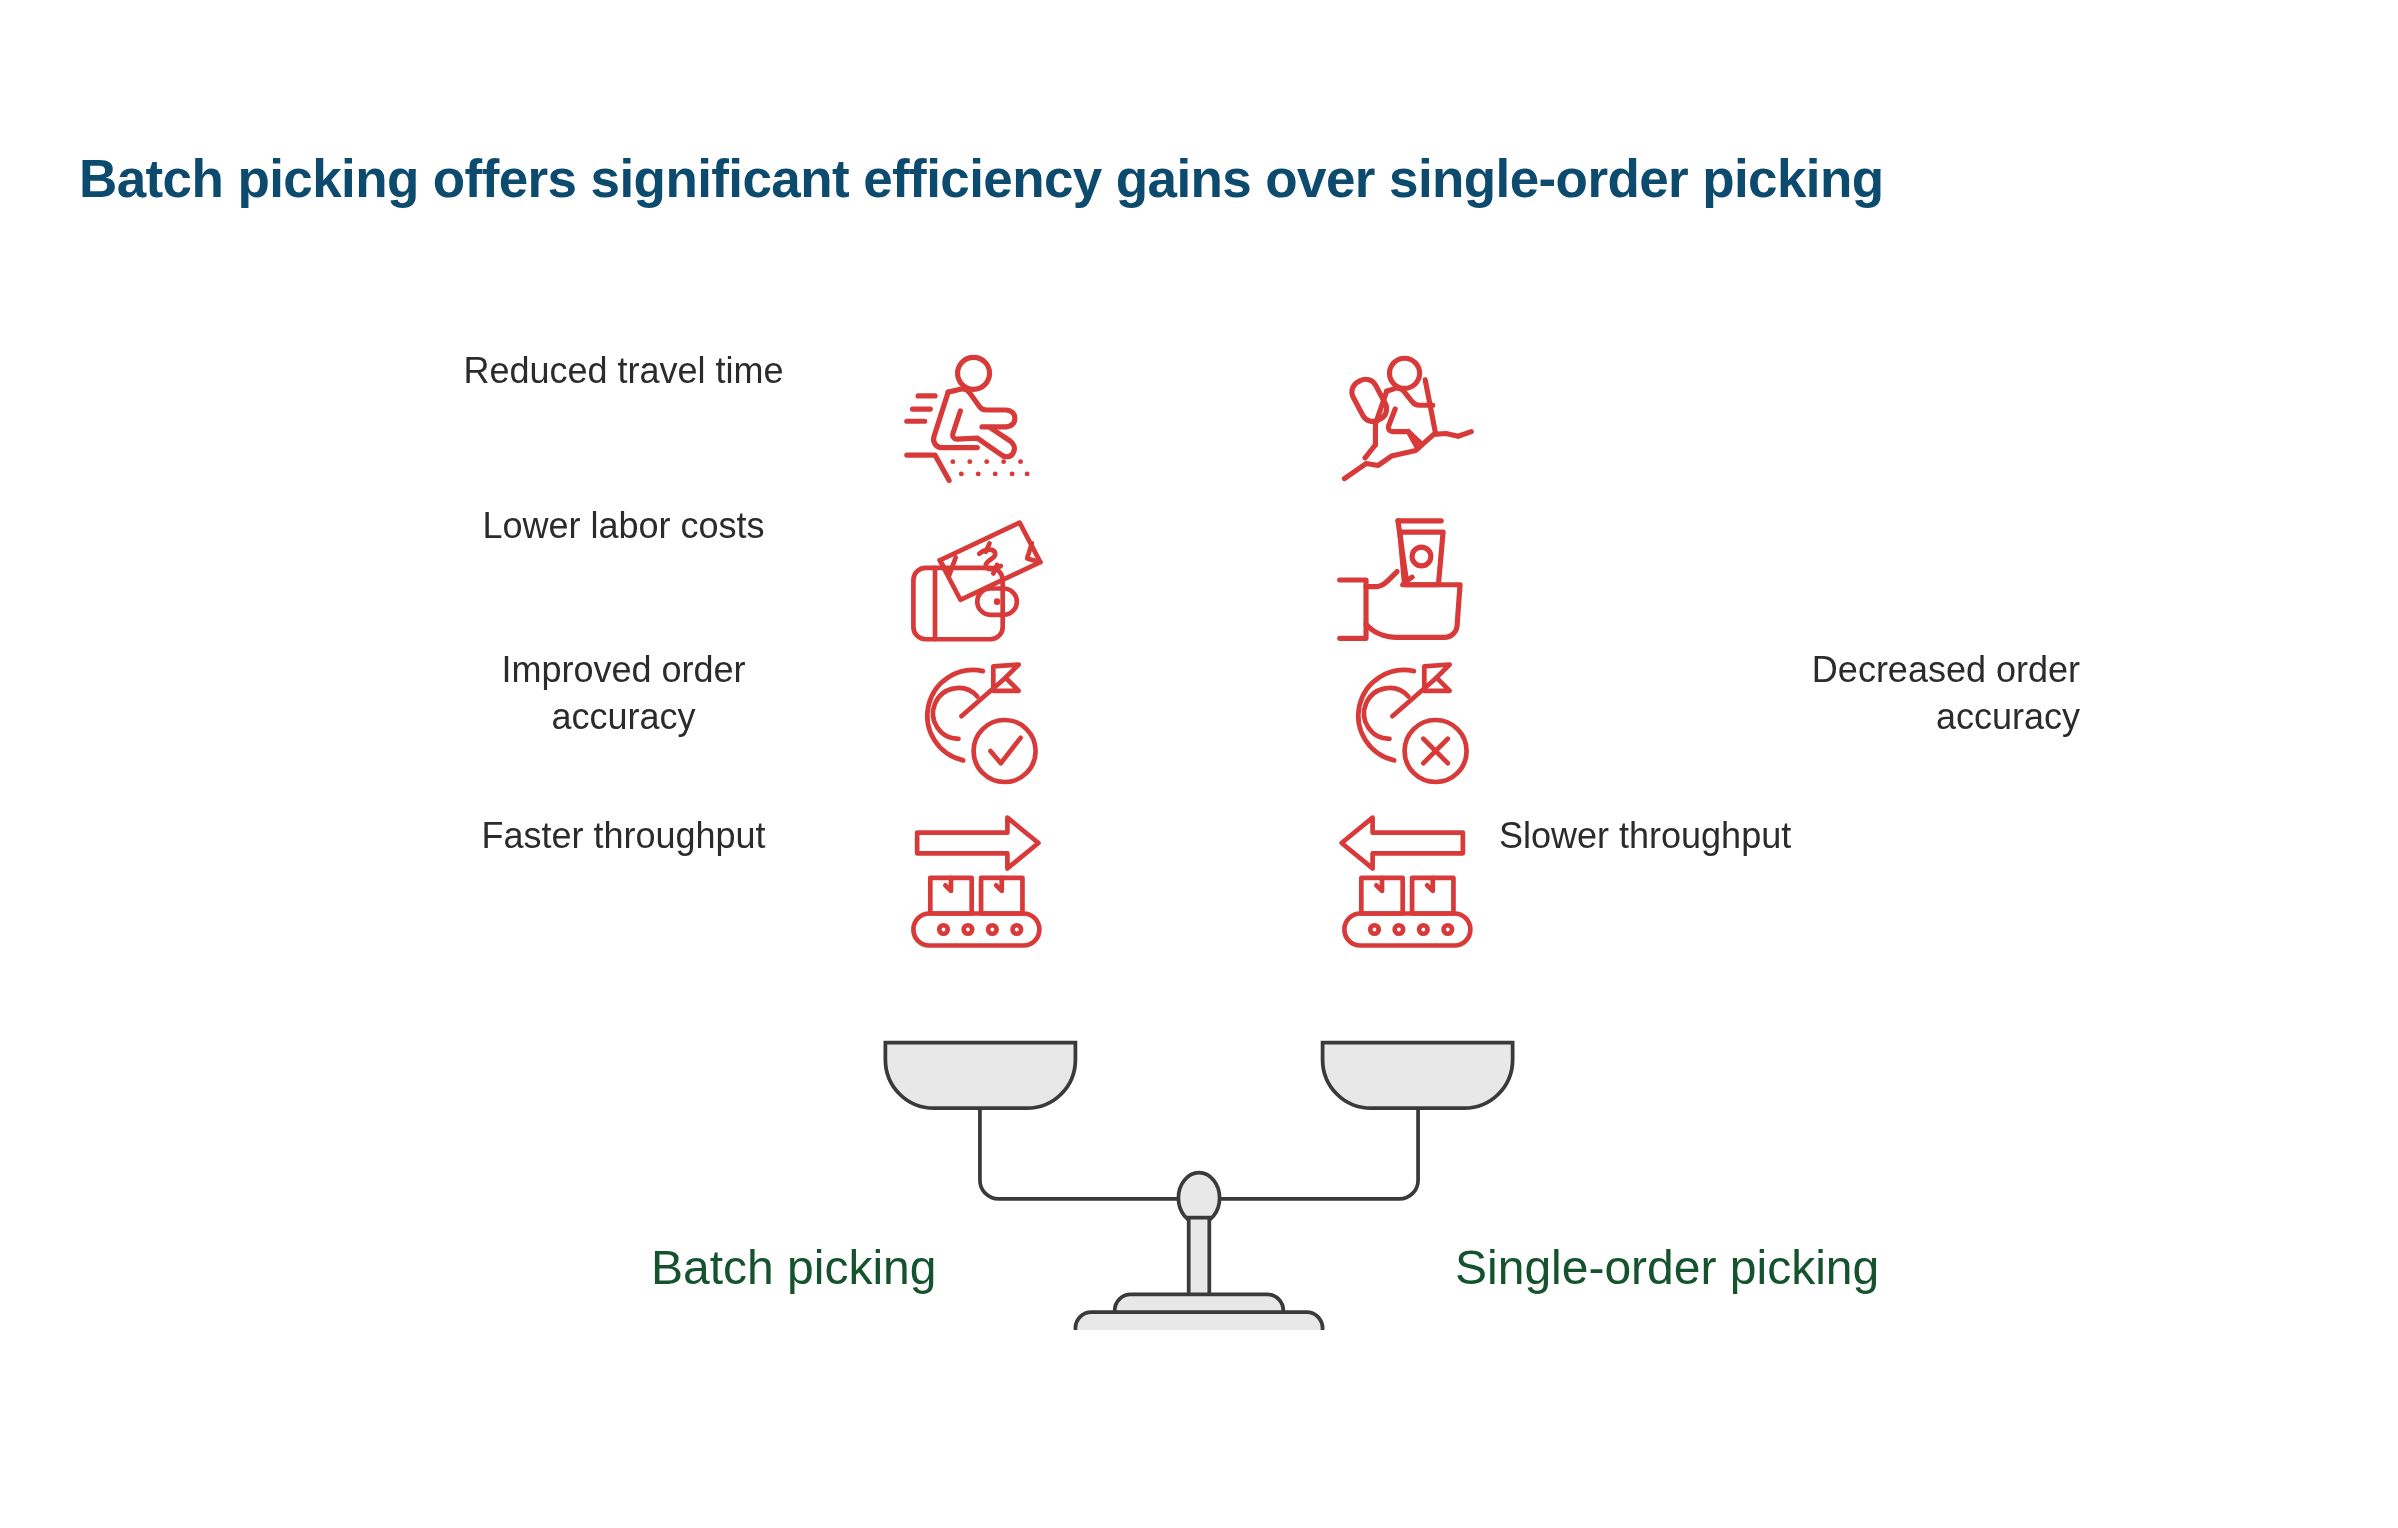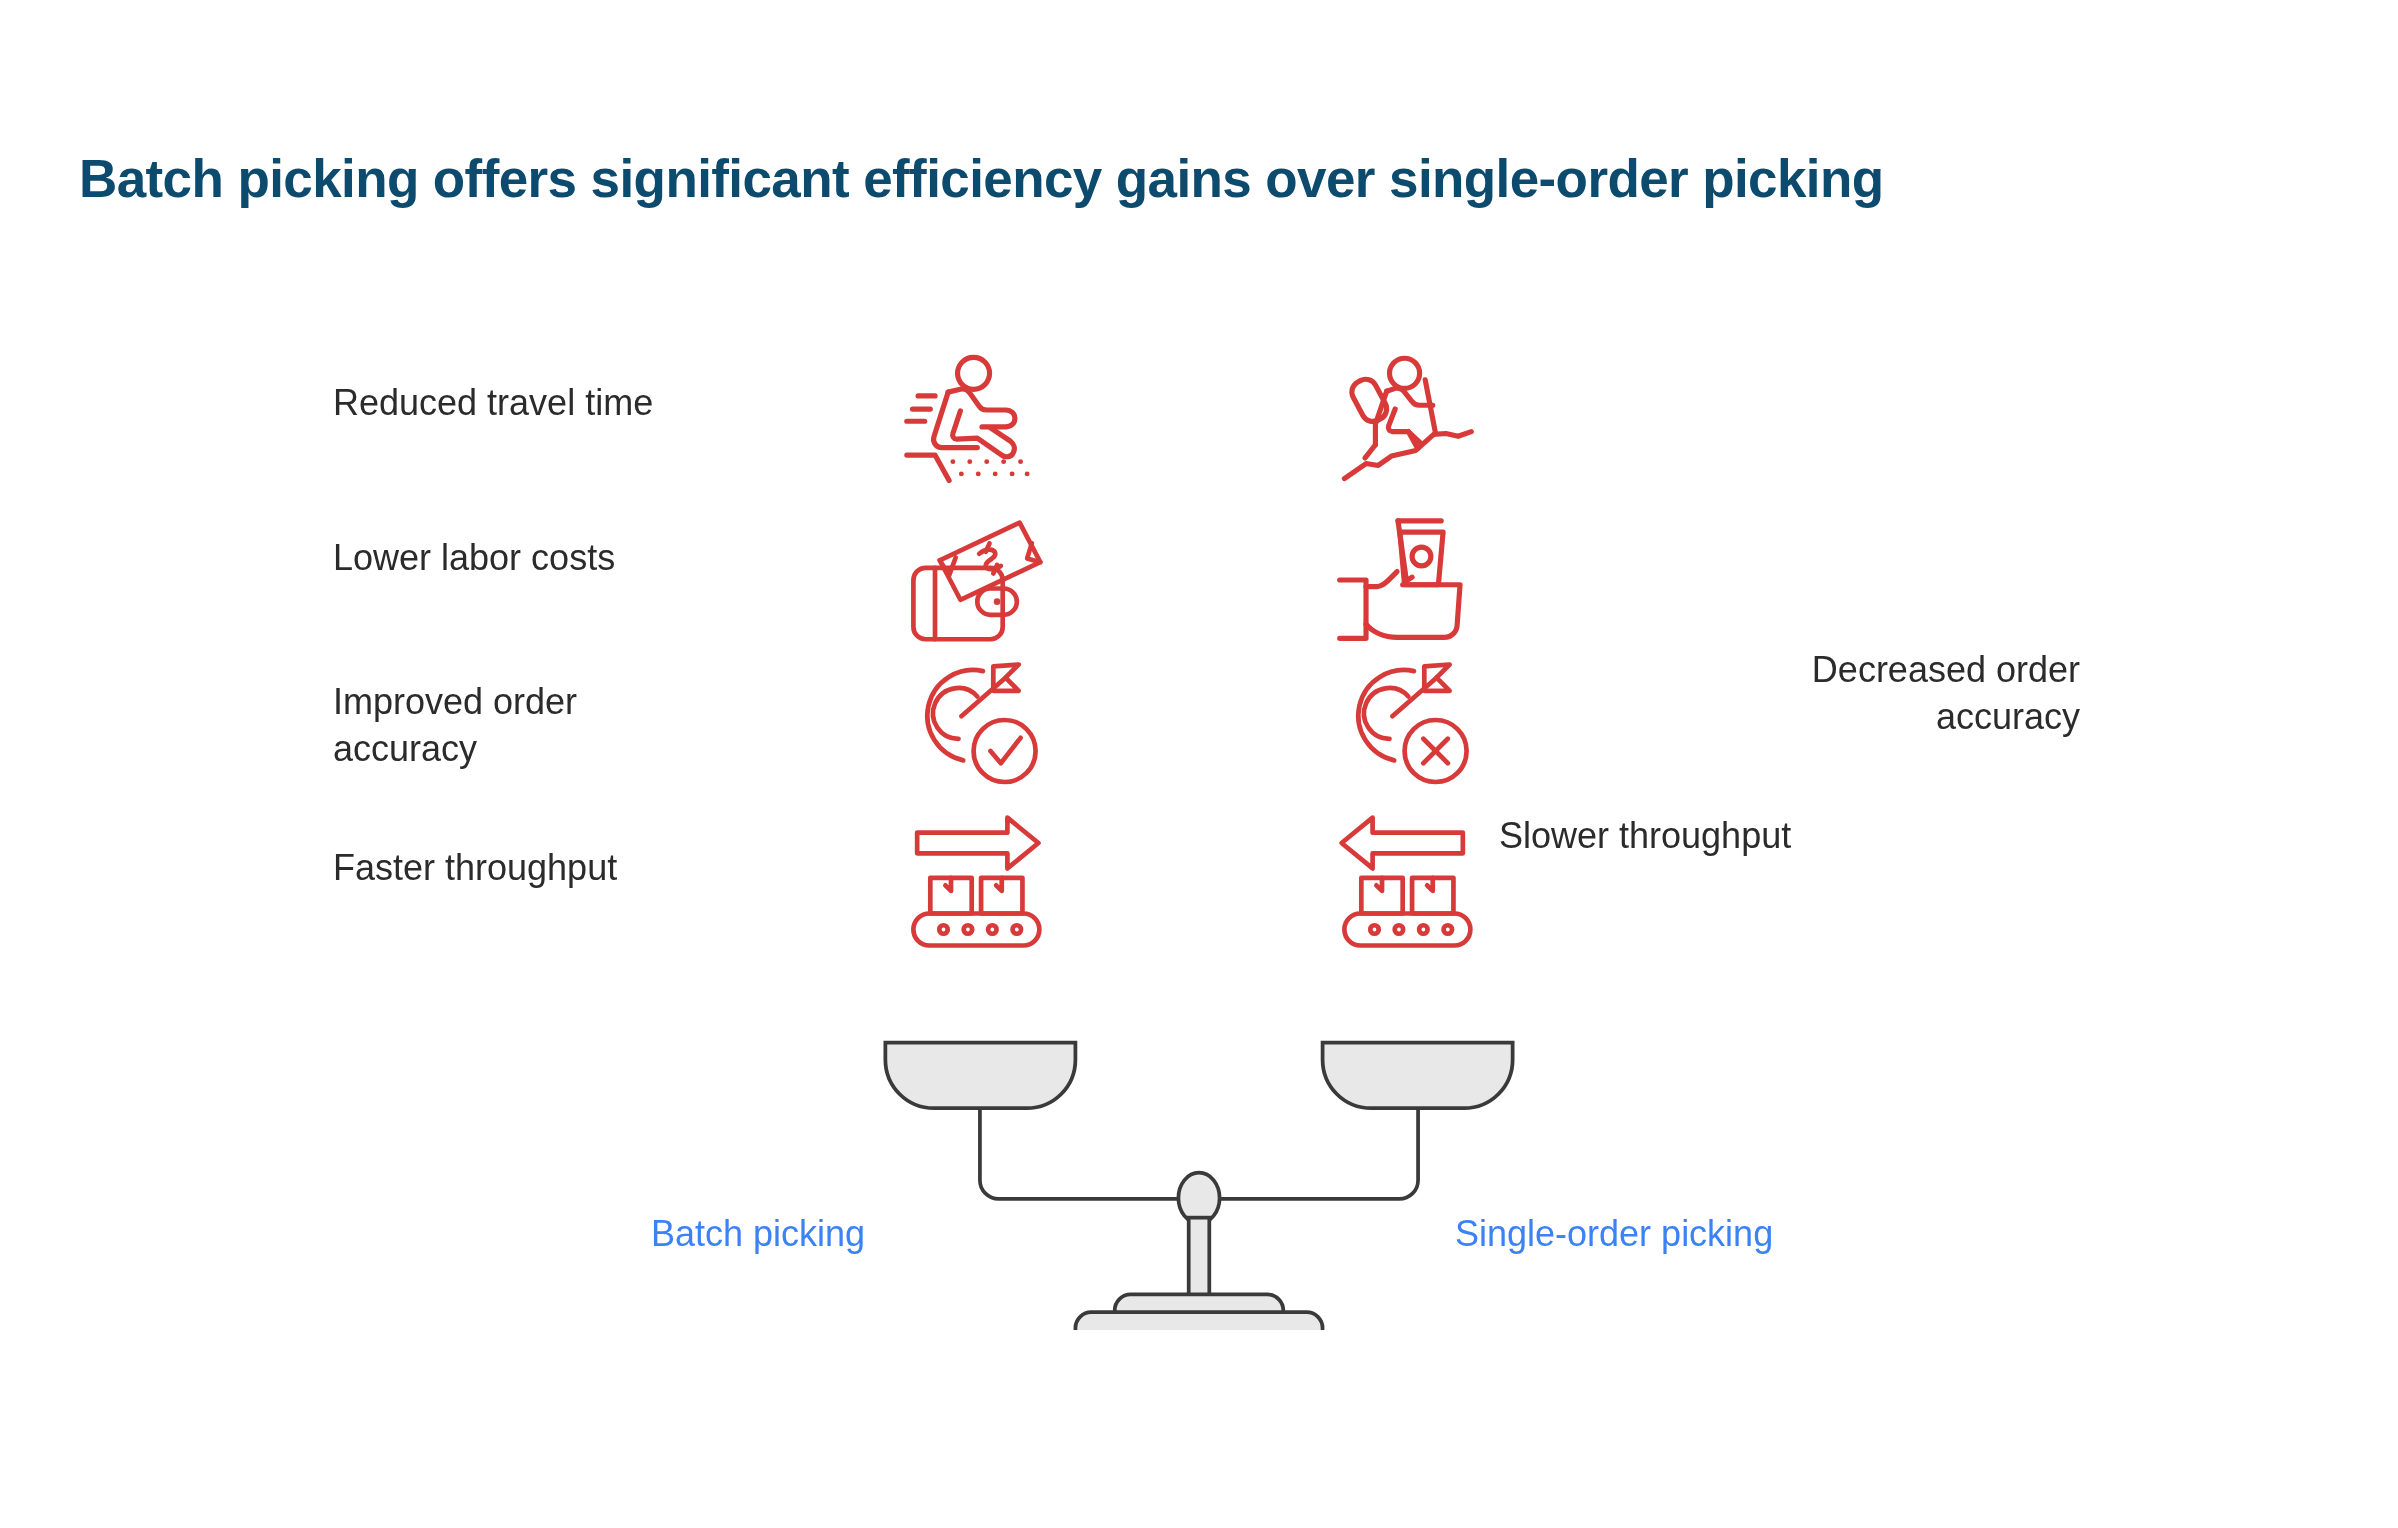--- a/index.html
+++ b/index.html
@@ -41,22 +41,21 @@
 
   .label {
     position: absolute;
     font-size: 36px;
     line-height: 47px;
     color: #2b2b2b;
     width: 581px;
   }
   .label.left {
     right: 1485px;           
-    text-align: left;
-    margin-top: 32px;
+    text-align: center;
   }
   .label.right {
     left: 1499px;
     text-align: left;
   }
 
   .icon-slot {
     position: absolute;
     width: 141px;
     height: 141px;
@@ -70,23 +69,23 @@
     position: absolute;
     left: 843px;
     top: 1007px;
     width: 712px;
     height: 323px;
   }
   #scale svg { display: block; width: 712px; height: 323px; }
 
   .scale-label {
     position: absolute;
-    top: 1213px;
-    font-size: 36px;
-    color: #3b82f6;
+    top: 1240px;
+    font-size: 48px;
+    color: #14532d;
     white-space: nowrap;
   }
   #scale-label-left  { left: 651px; }
   #scale-label-right { left: 1455px; }
 </style>
 </head>
 <body>
 
 <div id="page-title">Batch picking offers significant efficiency gains over single-order picking</div>
 

